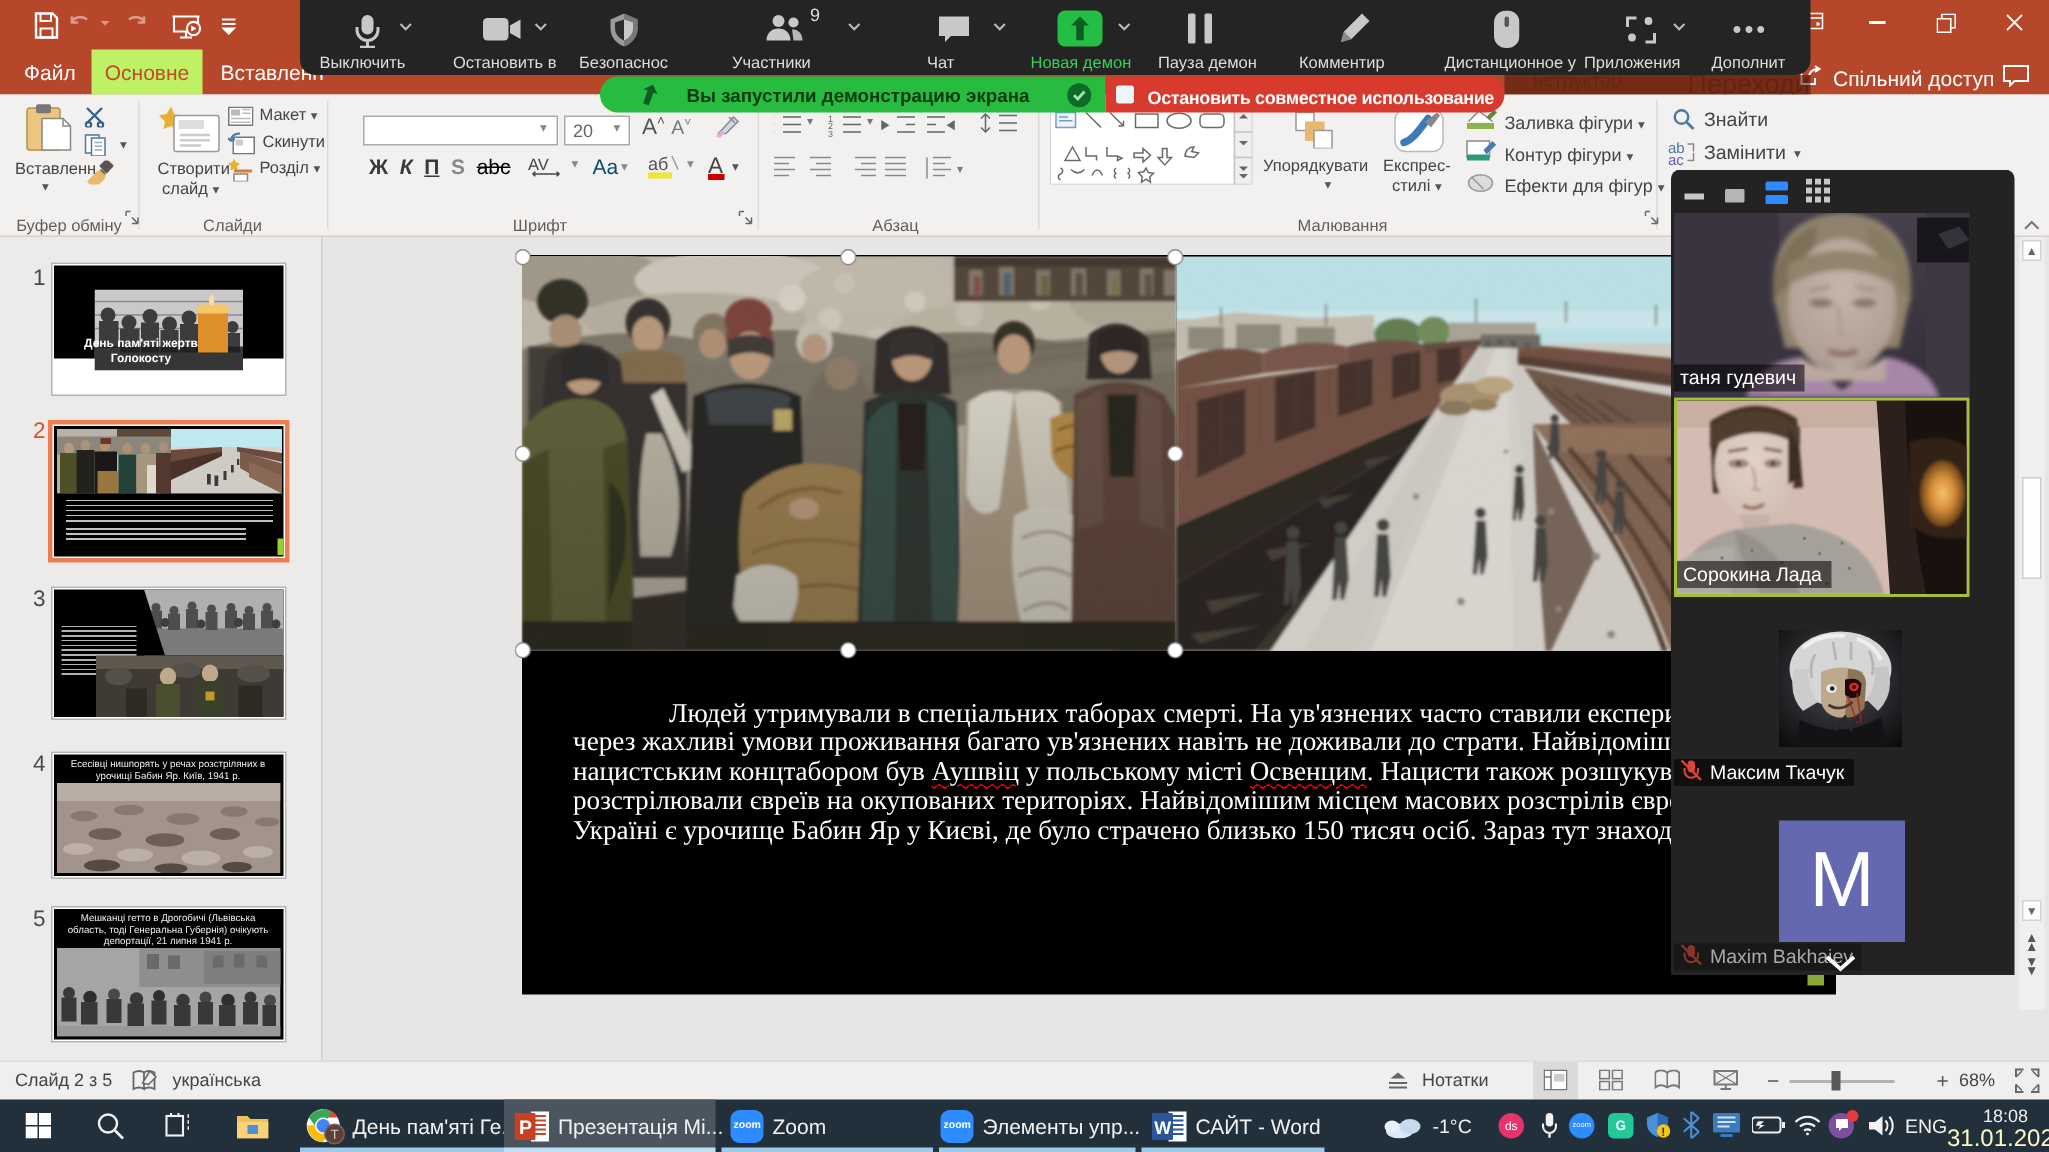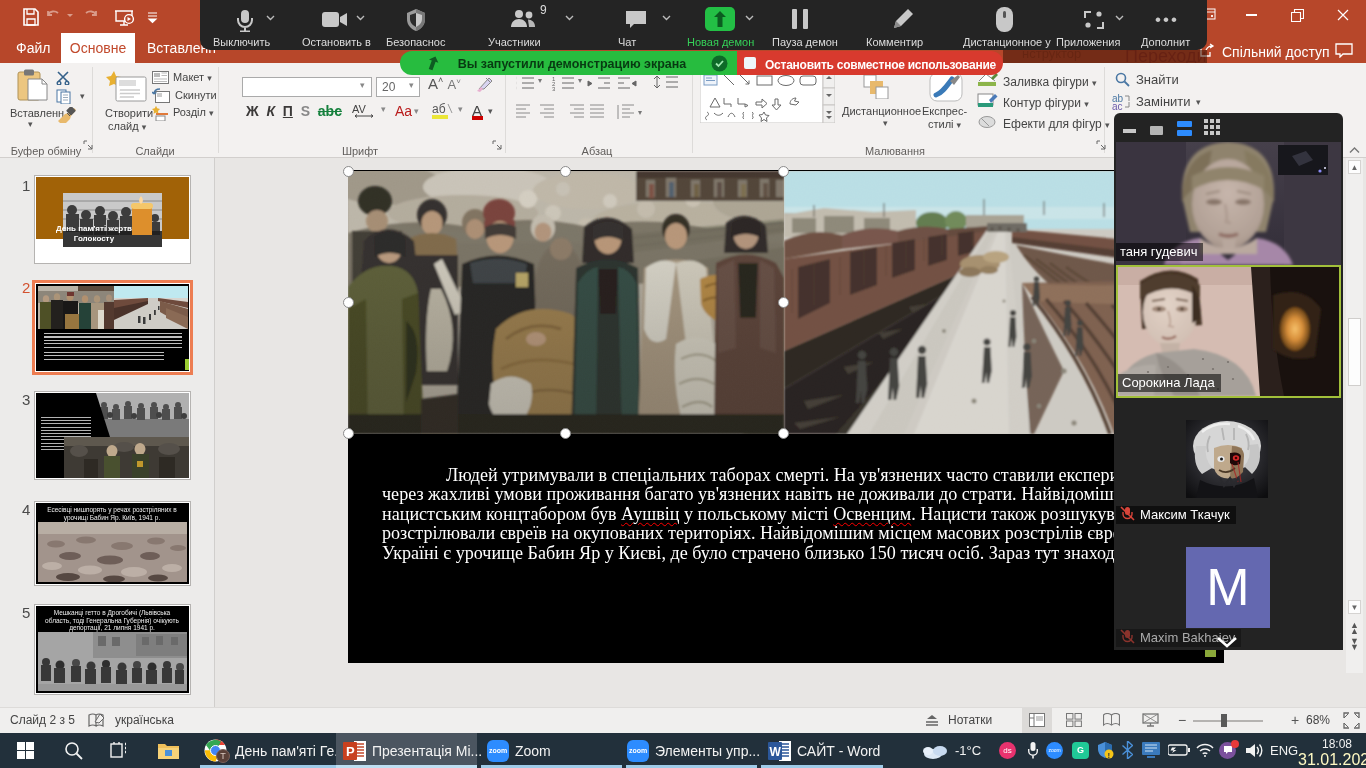--- a/index.html
+++ b/index.html
@@ -1,42 +1,42 @@
 <!DOCTYPE html>
 <html><head><meta charset="utf-8">
 <style>
 *{margin:0;padding:0;box-sizing:border-box}
 html,body{width:1366px;height:768px;overflow:hidden;font-family:"Liberation Sans",sans-serif}
 .abs{position:absolute}
 #stage{position:relative;width:1366px;height:768px;background:#e8e6e4;overflow:hidden}
 
 #titlebar{left:0;top:0;width:1366px;height:63px;background:#b7472a}
 #tabrow .tab{position:absolute;top:40px;font-size:14px;color:#fff}
-#tab-active{left:61px;top:33px;width:74px;height:30px;background:#ffffff;color:#c24a2d;text-align:center;line-height:30px;font-size:14px}
+#tab-active{left:61px;top:33px;width:74px;height:30px;background:#bef264;color:#c24a2d;text-align:center;line-height:30px;font-size:14px}
 
 #ribbon{left:0;top:63px;width:1366px;height:95px;background:#f3f1f0;border-bottom:1px solid #d2cfcd}
 .grplabel{position:absolute;top:82px;font-size:11px;color:#605d5b;width:120px;text-align:center}
 .vsep{position:absolute;top:4px;height:86px;width:1px;background:#dddbd9}
 .rlabel{font-size:11px;color:#444}
 
 #ztoolbar{left:200px;top:0;width:1007px;height:50px;background:#242424;border-radius:0 0 10px 10px}
 .zlabel{position:absolute;top:36px;font-size:11px;color:#ddd;white-space:nowrap}
 #greenbar{left:400px;top:51px;width:337px;height:24px;background:#27bc3f;border-radius:12px 0 0 12px}
 #redbar{left:737px;top:51px;width:266px;height:24px;background:#d83a2e;border-radius:0 12px 12px 0}
 #barshadow{left:1003px;top:50px;width:204px;height:13px;background:rgba(62,22,8,0.55)}
 
 #thumbpanel{left:0;top:158px;width:215px;height:549px;background:#ecebea;border-right:1px solid #d0cecc}
 .thumbnum{position:absolute;left:22px;font-size:15px;color:#4a4a4a}
 
 #slide{left:348px;top:170px;width:876px;height:493px;background:#000}
 #slidetext{position:absolute;left:34px;top:296px;width:812px;color:#fff;font-family:"Liberation Serif",serif;font-size:18.1px;line-height:19.4px;white-space:nowrap}
 .handle{position:absolute;width:11px;height:11px;border-radius:50%;background:#fff;border:1px solid #8a8a8a}
 
 #zpanel{left:1114px;top:113px;width:229px;height:537px;background:#232323;border-radius:6px 6px 0 0}
-.vtile{position:absolute;left:2px;width:225px;overflow:hidden}
+.vtile{position:absolute;left:2px;width:197px;overflow:hidden}
 .vlabel{position:absolute;left:0;bottom:4px;background:rgba(0,0,0,0.55);color:#fff;font-size:13px;padding:1px 6px 2px 4px;white-space:nowrap}
 
 #notes{left:215px;top:673px;width:1151px;height:34px;background:#f0efee;border-top:1px solid #c9c7c5}
 #statusbar{left:0;top:707px;width:1366px;height:26px;background:#f0efee;border-top:1px solid #dddbd9;font-size:12px;color:#444}
 #taskbar{left:0;top:733px;width:1366px;height:35px;background:#22303b}
 .tbtxt{position:absolute;top:10px;color:#f2f2f2;font-size:14px;white-space:nowrap}
 .underline{position:absolute;top:32px;height:3px;background:#9ecbe8}
 </style></head>
 <body>
 <div id="stage">
@@ -155,27 +155,27 @@
     <div class="abs" style="left:242px;top:14px;width:130px;height:20px;background:#fff;border:1px solid #aaa"></div>
     <div class="abs" style="left:360px;top:17px;color:#888;font-size:9px">▾</div>
     <div class="abs" style="left:376px;top:14px;width:44px;height:20px;background:#fff;border:1px solid #aaa;font-size:12px;color:#666;padding:2px 0 0 5px">20</div>
     <div class="abs" style="left:409px;top:17px;color:#888;font-size:9px">▾</div>
     <div class="abs" style="left:428px;top:12px;color:#555;font-size:15px">A<span style="font-size:9px;vertical-align:6px">˄</span>&nbsp;<span style="font-size:13px;color:#777">A<span style="font-size:8px;vertical-align:5px">˅</span></span></div>
     <svg class="abs" style="left:476px;top:13px" width="17" height="16" viewBox="0 0 17 16">
         <path d="M3 13L13 2l3 3-8 8z" fill="#d8d4f0" stroke="#888"></path>
         <path d="M1 15l4-4 2 2-3 3z" fill="#e8b0d0"></path>
         <path d="M10 2l4 4" stroke="#888"></path>
       </svg>
-    <div class="abs" style="left:246px;top:40px;color:#3c3a39;font-size:14px;font-weight:bold">Ж&nbsp;&nbsp;<i>К</i>&nbsp;&nbsp;<span style="text-decoration:underline">П</span>&nbsp;&nbsp;<span style="color:#888">S</span>&nbsp;&nbsp;<span style="text-decoration:line-through;font-weight:bold;color:#15803d">abc</span></div>
+    <div class="abs" style="left:246px;top:40px;color:#3c3a39;font-size:14px;font-weight:bold">Ж&nbsp;&nbsp;<i>К</i>&nbsp;&nbsp;<span style="text-decoration:underline">П</span>&nbsp;&nbsp;<span style="color:#888">S</span>&nbsp;&nbsp;<span style="text-decoration:line-through;font-weight:normal;color:#000000">abc</span></div>
     <svg class="abs" style="left:352px;top:40px" width="26" height="16" viewBox="0 0 26 16">
         <text x="0" y="10" font-size="11" fill="#444">AV</text>
         <path d="M3 13h18M3 13l2-1.5M3 13l2 1.5M21 13l-2-1.5M21 13l-2 1.5" stroke="#444" fill="none"></path>
       </svg>
     <div class="abs" style="left:381px;top:41px;color:#888;font-size:9px">▾</div>
-    <div class="abs" style="left:395px;top:40px;color:#b91c1c;font-size:14px">Aa</div>
+    <div class="abs" style="left:395px;top:40px;color:#0c4a6e;font-size:14px">Aa</div>
     <div class="abs" style="left:414px;top:43px;color:#888;font-size:9px">▾</div>
     <svg class="abs" style="left:432px;top:39px" width="22" height="18" viewBox="0 0 22 18">
         <text x="0" y="11" font-size="12" fill="#555">аб</text>
         <rect x="0" y="13" width="16" height="4" fill="#e8e40a" opacity=".8"></rect>
         <path d="M16 2l4 9" stroke="#999"></path>
       </svg>
     <div class="abs" style="left:458px;top:41px;color:#888;font-size:9px">▾</div>
     <div class="abs" style="left:472px;top:39px;color:#444;font-size:15px">A</div><div class="abs" style="left:472px;top:53px;width:11px;height:4px;background:#c00"></div>
     <div class="abs" style="left:488px;top:43px;color:#555;font-size:9px">▾</div>
     <svg class="abs" style="left:492px;top:77px" width="10" height="10" viewBox="0 0 10 10">
@@ -227,21 +227,21 @@
           <path d="M126 8l3-3 3 3z"></path>
           <path d="M126 23l3 3 3-3z"></path>
           <path d="M126 40h6l-3 3zM126 45h6M126 45l3 3 3-3"></path>
         </g>
     </svg>
     <svg class="abs" style="left:862px;top:10px" width="30" height="26" viewBox="0 0 30 26">
         <rect x="2" y="2" width="12" height="12" fill="#fff" stroke="#999"></rect>
         <rect x="8" y="8" width="13" height="13" fill="#e8b96c"></rect>
         <rect x="14" y="14" width="12" height="12" fill="#fff" stroke="#999"></rect>
       </svg>
-    <div class="rlabel abs" style="left:842px;top:42px">Дистанционное</div>
+    <div class="rlabel abs" style="left:842px;top:42px">Упорядкувати</div>
     <div class="abs" style="left:883px;top:55px;color:#555;font-size:9px">▾</div>
     <svg class="abs" style="left:928px;top:8px" width="36" height="32" viewBox="0 0 36 32">
         <rect x="2" y="2" width="32" height="28" rx="7" fill="#fff" stroke="#bbb"></rect>
         <path d="M8 24c6-2 10-8 16-16" stroke="#3a7ab8" stroke-width="5" fill="none" stroke-linecap="round"></path>
         <path d="M22 10l8-6 2 2-6 8z" fill="#888"></path>
       </svg>
     <div class="rlabel abs" style="left:922px;top:42px">Експрес-</div>
     <div class="rlabel abs" style="left:928px;top:55px">стилі <span style="font-size:9px;color:#555">▾</span></div>
     <svg class="abs" style="left:977px;top:9px" width="22" height="15" viewBox="0 0 22 15">
         <path d="M2 9L9 2l9 7" fill="#fff" stroke="#888"></path>
@@ -278,21 +278,21 @@
     <div class="abs" style="left:1196px;top:34px;color:#555;font-size:9px">▾</div>
   </div>
   <div class="abs" id="thumbpanel"></div>
   <div class="thumbnum" style="top:177px">1</div>
   <div class="thumbnum" style="top:279px;color:#d35230">2</div>
   <div class="thumbnum" style="top:391px">3</div>
   <div class="thumbnum" style="top:501px">4</div>
   <div class="thumbnum" style="top:604px">5</div>
 
   <div class="abs" style="left:34px;top:175px;width:157px;height:89px;background:#fff;border:1px solid #b5b3b1">
-    <div class="abs" style="left:1px;top:1px;width:153px;height:62px;background:#a16207">
+    <div class="abs" style="left:1px;top:1px;width:153px;height:62px;background:#000000">
       <svg class="abs" style="left:27px;top:16px" width="99" height="54" viewBox="0 0 99 54">
         <rect width="99" height="54" fill="#c9c9c9"></rect>
         <path d="M0 8h99M0 17h99M0 26h99" stroke="#8a8a8a" stroke-width="1"></path>
         <g fill="#3c3c3c">
             <circle cx="9" cy="17" r="5"></circle>
             <rect x="3" y="21" width="13" height="18"></rect>
             <circle cx="23" cy="22" r="5"></circle>
             <rect x="17" y="26" width="13" height="16"></rect>
             <circle cx="37" cy="18" r="5"></circle>
             <rect x="31" y="22" width="12" height="20"></rect>

